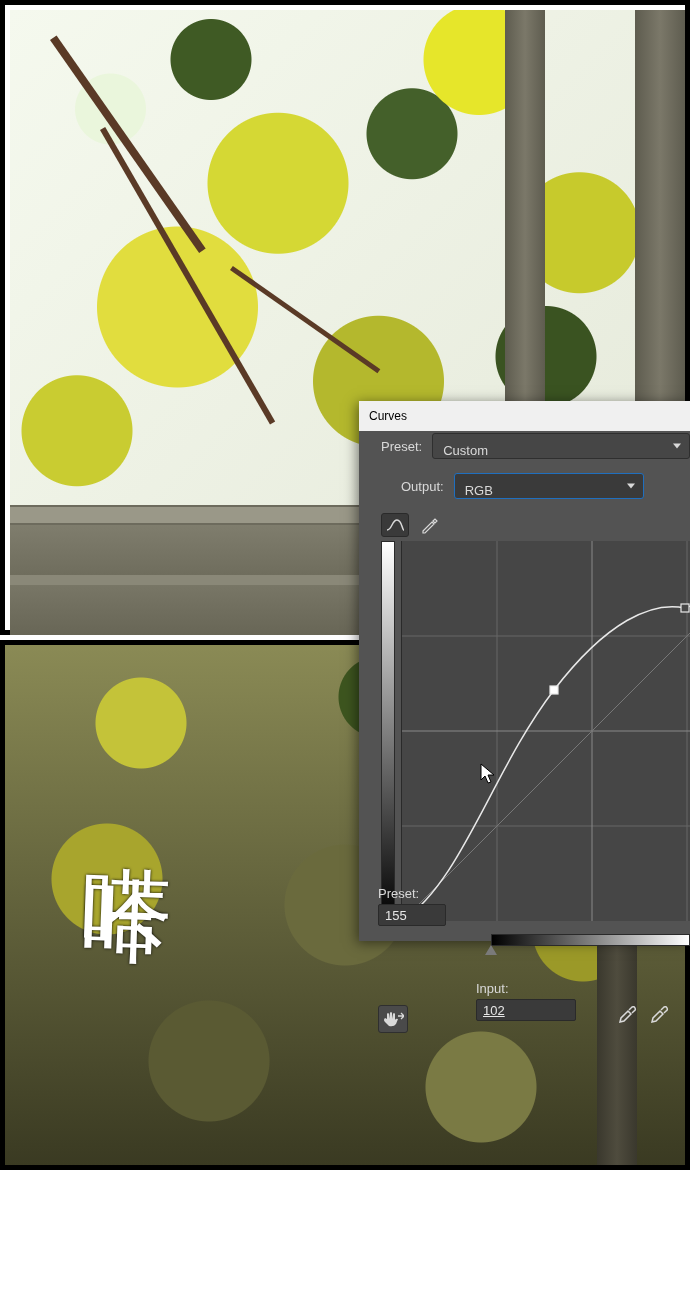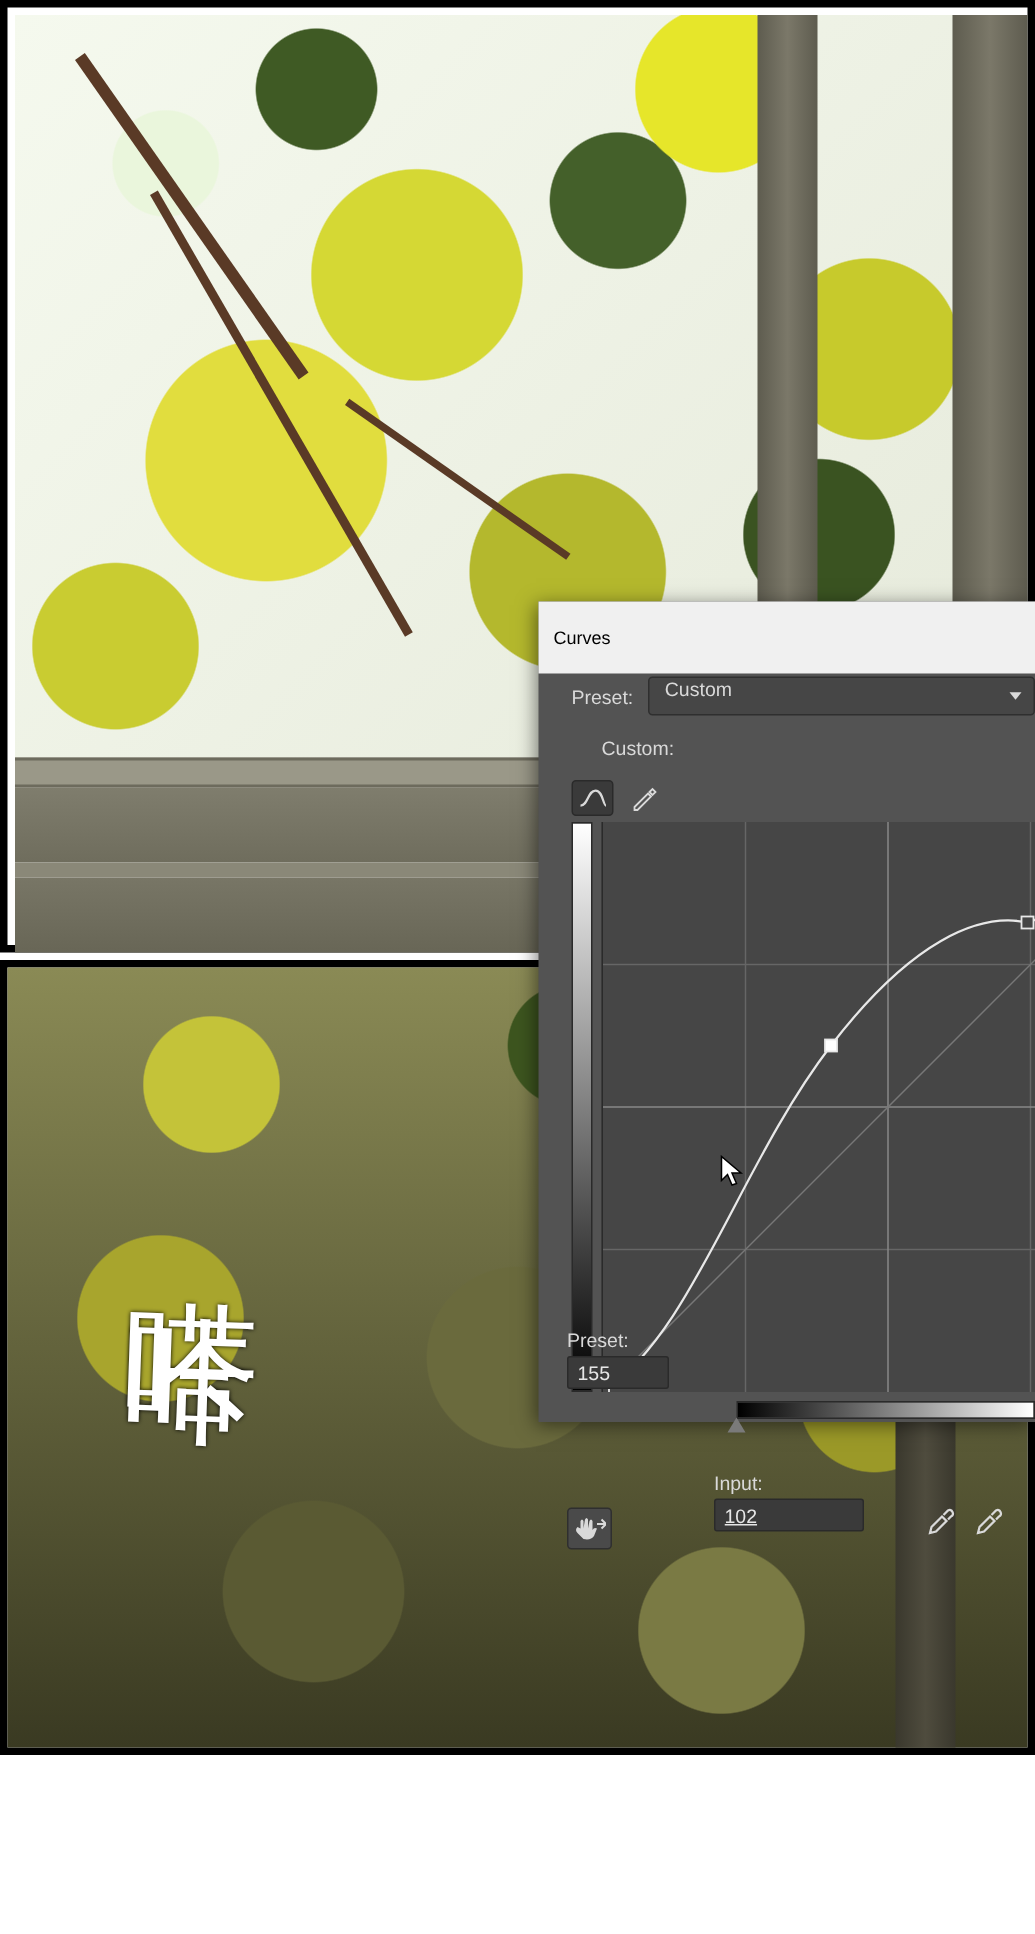--- a/index.html
+++ b/index.html
@@ -66,30 +66,30 @@
   }
   .sfx span:nth-child(2){ position:relative; top:50px; left:40px;}
 
   
   .dialog {
     position:absolute; left:359px; top:401px; width:331px; 
     background:#535353; color:#d9d9d9; font-size:13px;
     box-shadow:-2px 2px 12px rgba(0,0,0,.5);
   }
   .titlebar {
-    height:48px; background:#f0f0f0; color:#000; font-size:12px;
+    height:30px; background:#f0f0f0; color:#000; font-size:12px;
     display:flex; align-items:center; padding:0 10px;
   }
   .body { padding:2px 0 20px 22px; }
   .row { display:flex; align-items:center; gap:10px; margin-bottom:14px;}
   .label { font-size:13px; color:#d9d9d9;}
   .select {
     flex:1; height:26px; background:#464646; border:1px solid #2f2f2f;
     border-radius:3px; padding:0 24px 0 10px; color:#d9d9d9; font-size:13px;
-    position:relative; display:flex; align-items:flex-start;
+    position:relative; display:flex; align-items:flex-end;
   }
   .select.rgb { background:#3a3a3a; border:1px solid #1f6fbf;}
   .select::after{
     content:""; position:absolute; right:8px; top:50%; width:0; height:0;
     border-left:4px solid transparent; border-right:4px solid transparent;
     border-top:5px solid #d9d9d9; transform:translateY(-50%);
   }
   .row.channel { padding-left:20px;}
   .row.channel .select { width:190px; flex:none;}
 
@@ -185,21 +185,24 @@
 
   <div class="body">
     <div class="row">
       <span class="label">Preset:</span>
       <div class="select">
         <span>Custom</span>
       </div>
     </div>
 
     <div class="row channel">
-      <span class="label">Custom:</span>
+      <span class="label">Output:</span>
+      <div class="select rgb">
+        <span>RGB</span>
+      </div>
     </div>
 
     <div class="toolrow">
       <div class="toolbtn active" title="curve">
         <svg width="20" height="16">
           <path d="M2 13 C 7 13, 7 3, 12 3 C 17 3, 17 13, 19 13" stroke="#d9d9d9" stroke-width="1.5" fill="none"></path>
         </svg>
       </div>
       <div class="toolbtn" title="pencil">
         <svg width="18" height="18">

